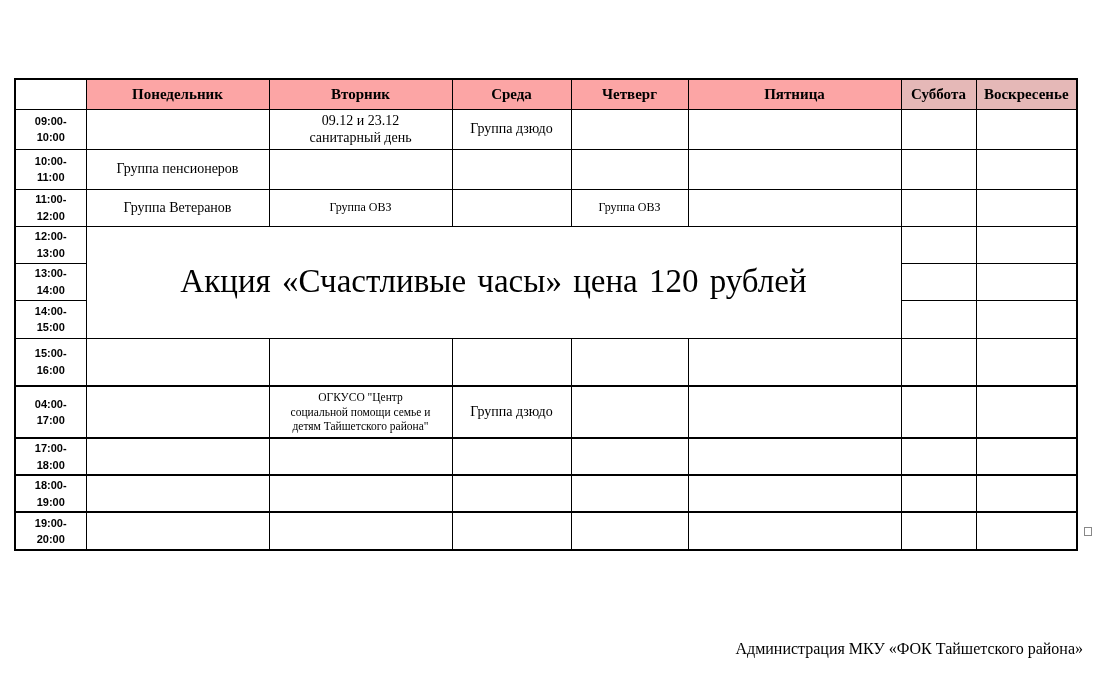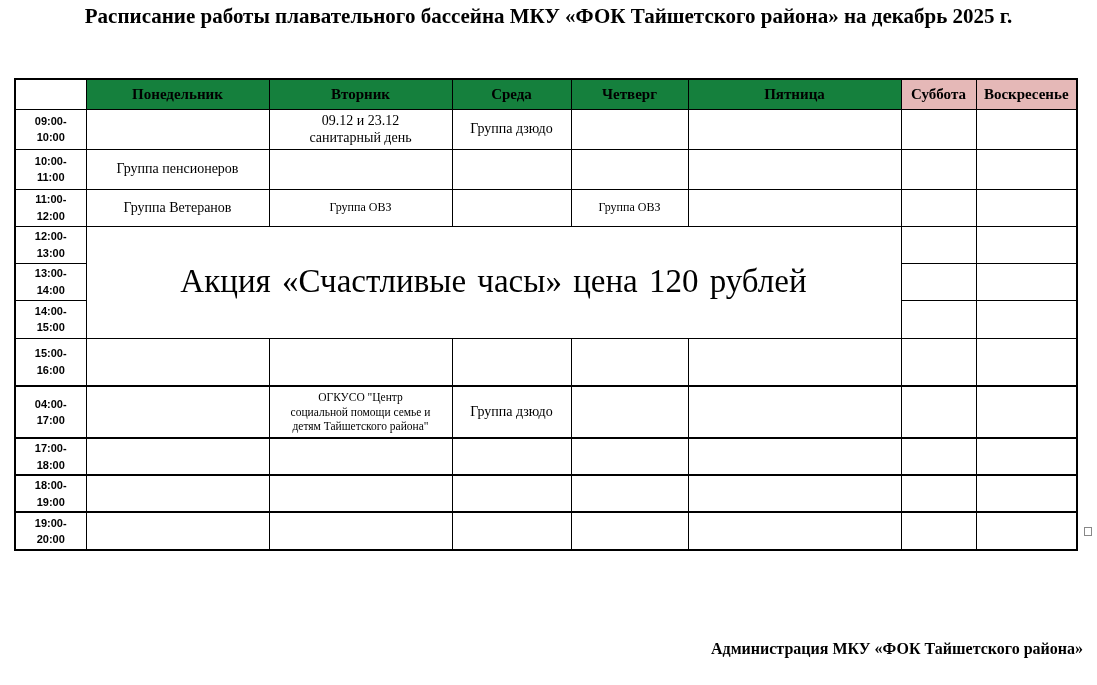--- a/index.html
+++ b/index.html
@@ -20,52 +20,51 @@
     border-collapse:collapse;table-layout:fixed;
     border:2px solid #000;
   }
   .sched th,.sched td{
     border:1px solid #000;text-align:center;vertical-align:middle;
     padding:0 3px;font-size:14px;line-height:1.25;white-space:pre-line;
     overflow:hidden;
   }
   .sched th.day{font-size:15px;font-weight:bold;}
   .sched th.corner{background:#fff;}
-  .wd{background:#15803d;}
+  .wd{background:#fca5a5;}
   .we{background:#e5b8b7;}
   td.time{
     font-family:"Liberation Sans","DejaVu Sans",sans-serif;
     font-weight:bold;font-size:11px;line-height:1.5;
   }
   td.time .tl{display:block;}
   .h30{height:30px;} .h40{height:40px;} .h37{height:37px;}
   .h38{height:38px;} .h34{height:48px;} .h52{height:52px;}
   tr.bt2 td{border-top-width:2px;}
   td.ovz{font-size:12px;}
   td.small-text{font-size:11.5px;line-height:1.3;}
   td.promo-cell{font-size:33px;word-spacing:3px;font-weight:normal;}
   .sanitary-note{
     position:absolute;top:576px;left:0;width:1097px;text-align:center;
     font-size:26px;font-weight:bold;white-space:pre-wrap;
   }
   .signature{
     position:absolute;top:640px;right:14px;text-align:center;
-    font-size:16px;font-weight:bold;
+    font-size:16px;font-weight:normal;
   }
   .stray-box{
     position:absolute;left:1084px;top:527px;width:6px;height:7px;
     border:1px solid #888;background:#fff;
   }
 </style>
 </head>
 <body>
 
 <div class="page">
 
-  <div class="title">Расписание работы плавательного бассейна МКУ «ФОК Тайшетского района» на декабрь 2025 г.</div>
 
   <table class="sched">
     <colgroup>
       <col style="width:71px">
         <col style="width:183px">
         <col style="width:183px">
         <col style="width:119px">
       <col style="width:117px">
         <col style="width:213px">
         <col style="width:75px">

